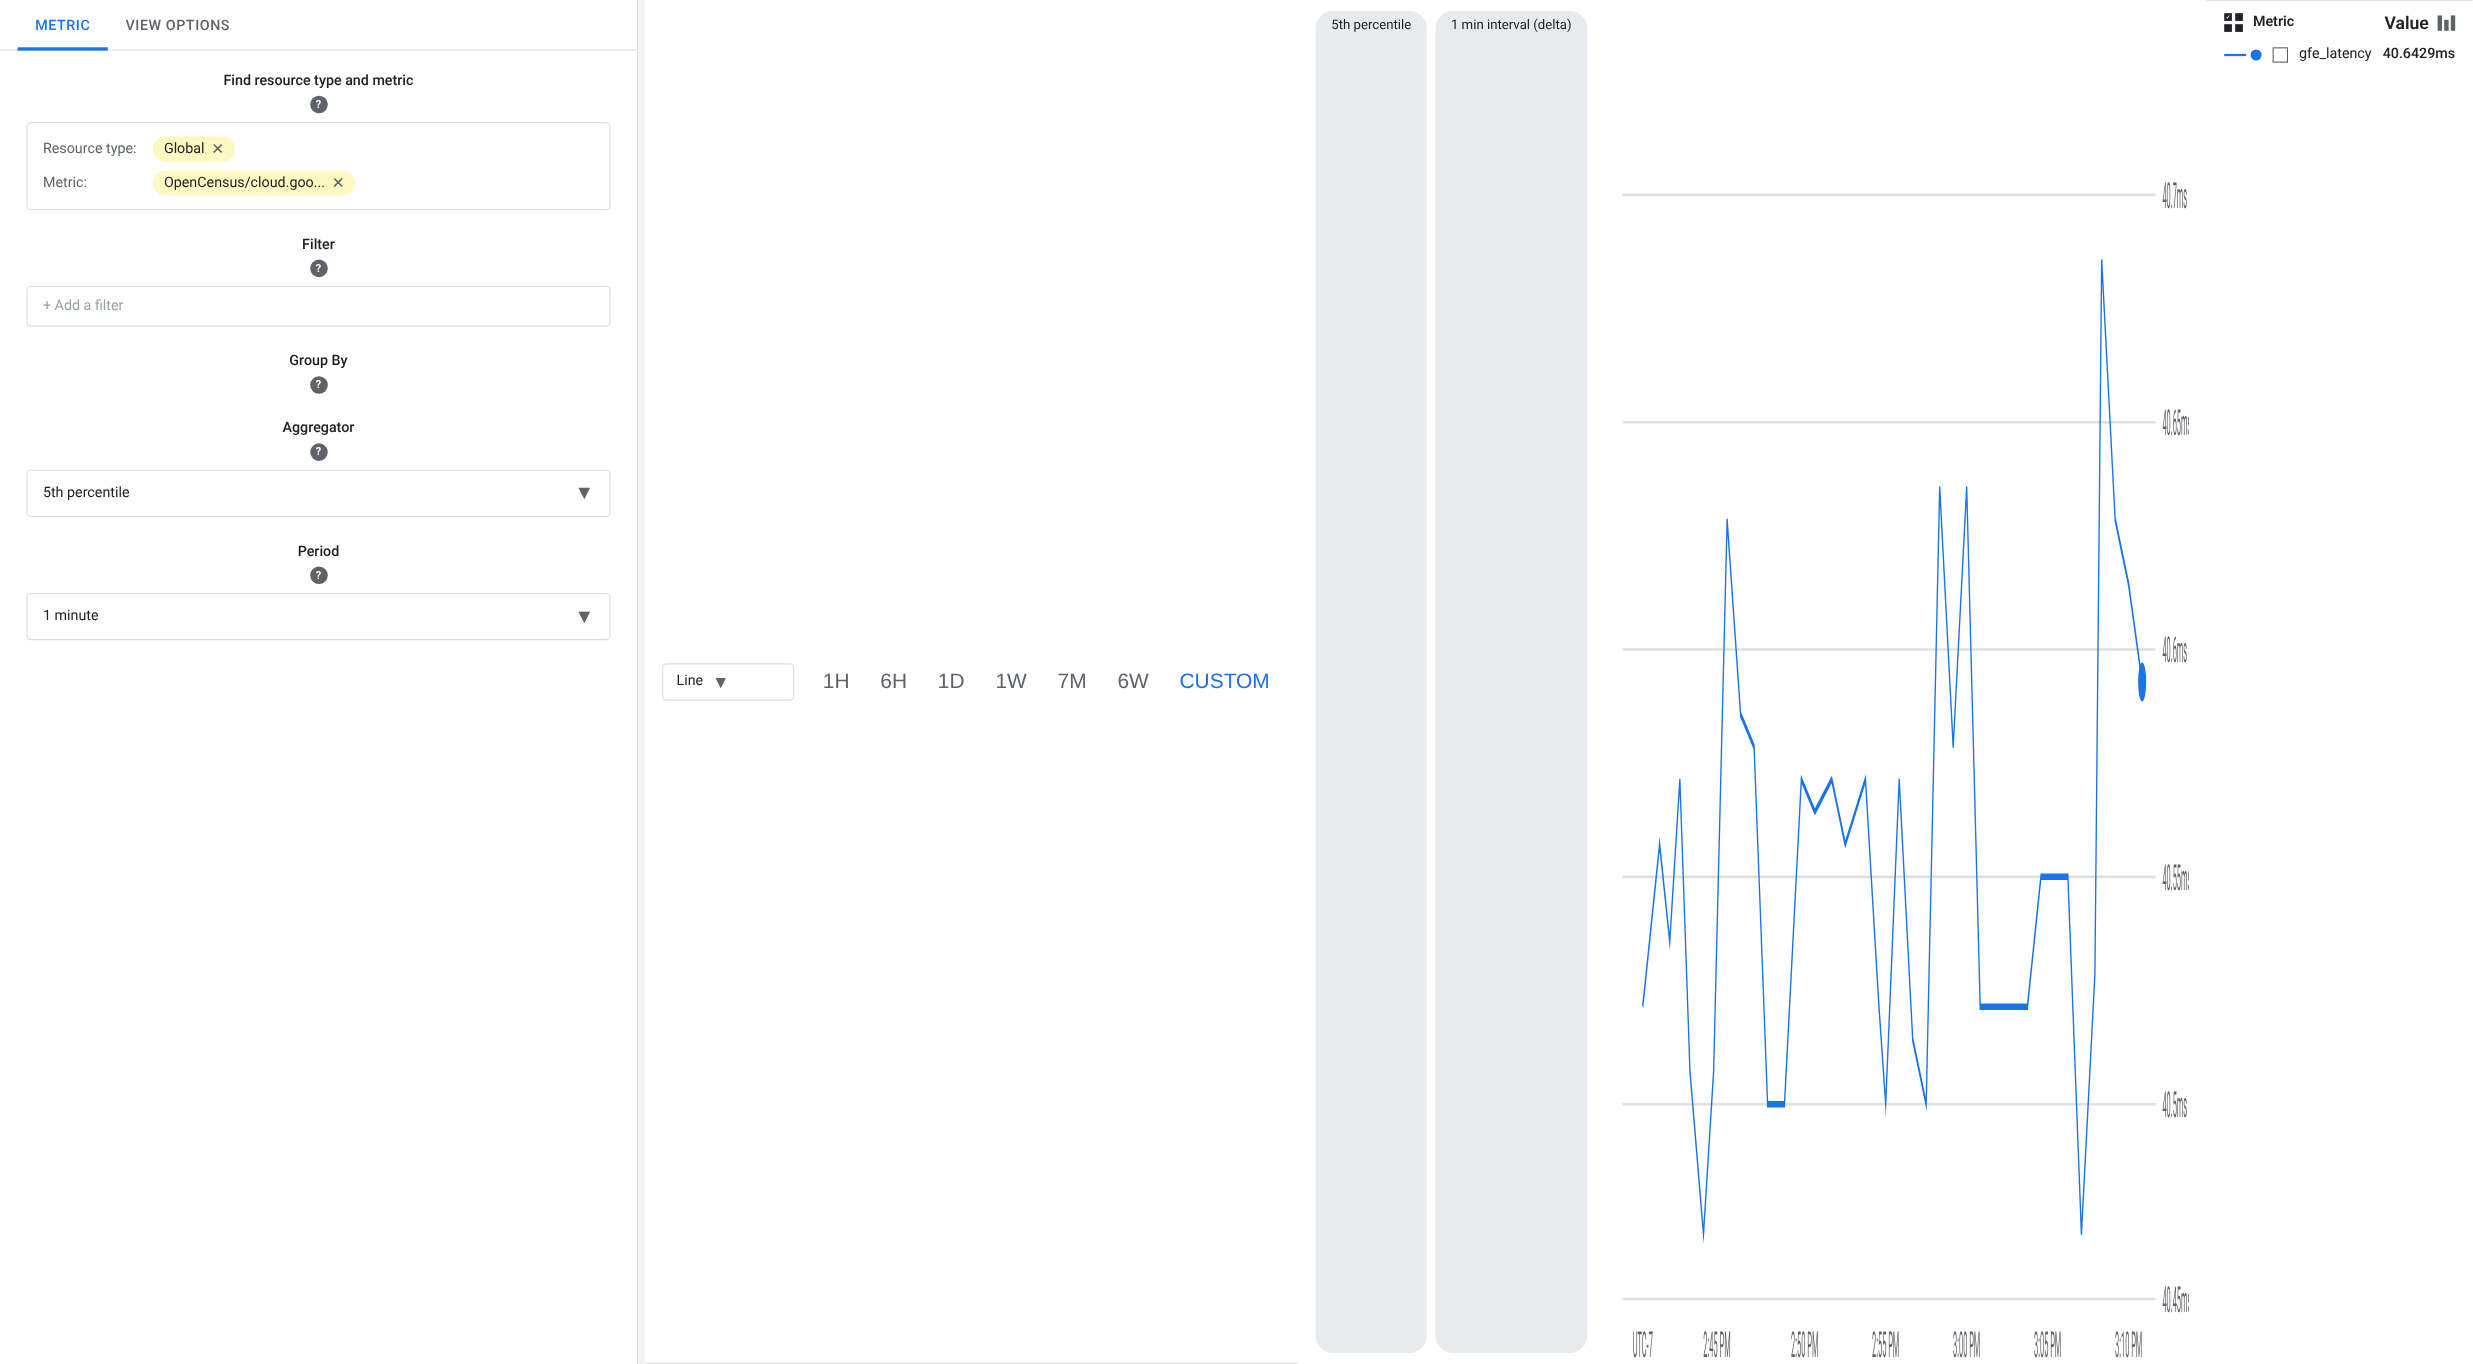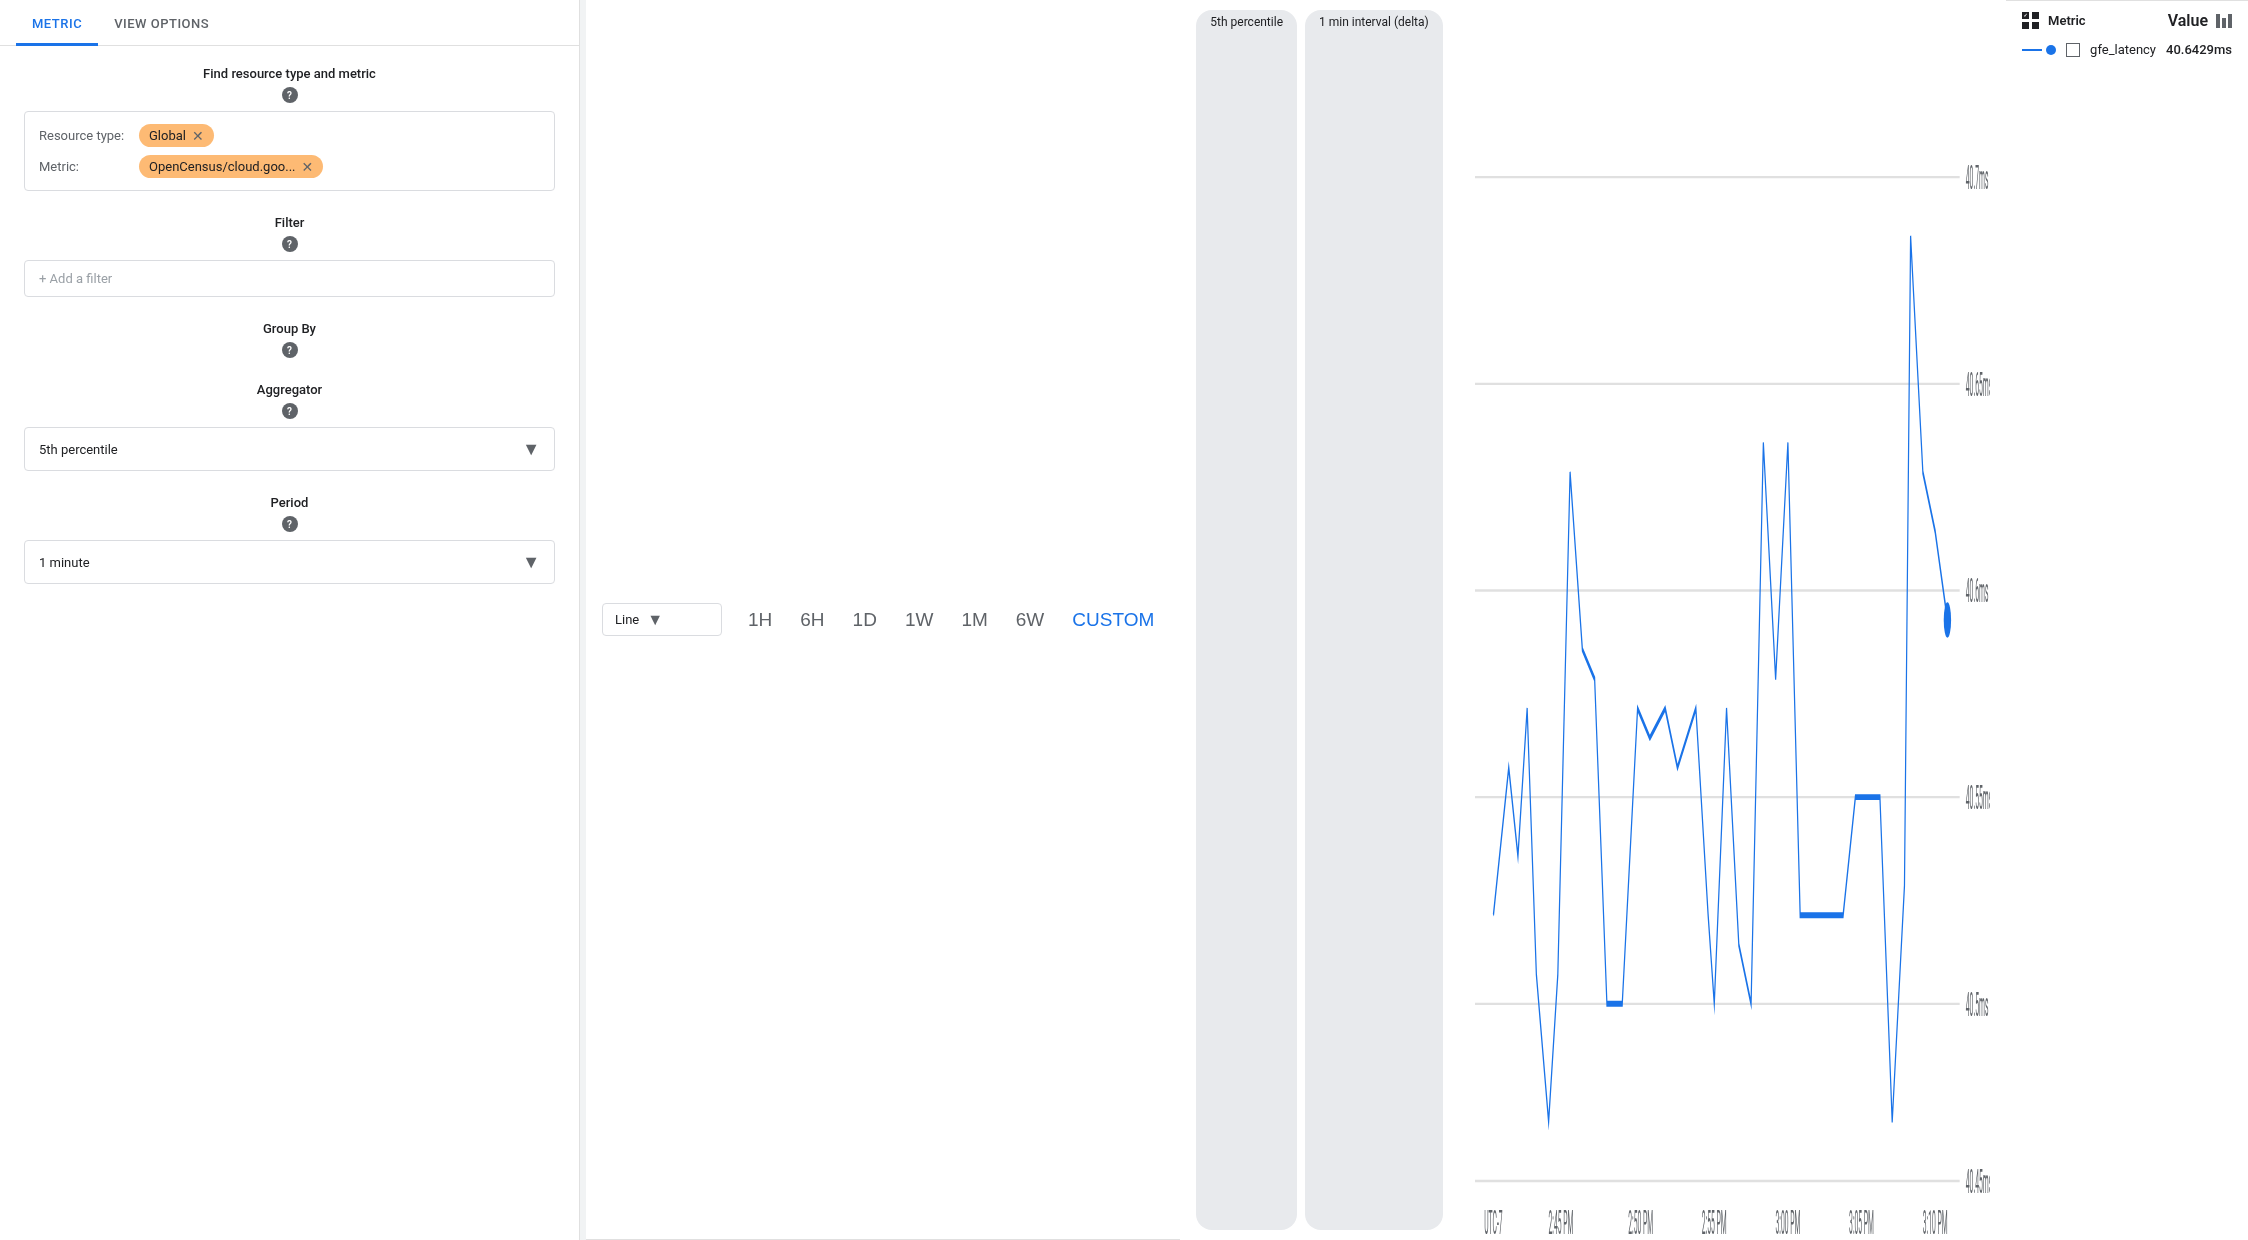--- a/index.html
+++ b/index.html
@@ -114,21 +114,21 @@
     .rm-row:last-child { margin-bottom: 0; }
     .rm-key {
       color: #5f6368;
       font-size: 13px;
       min-width: 90px;
     }
     .chip {
       display: inline-flex;
       align-items: center;
       gap: 6px;
-      background: #fdba74;
+      background: #fef9c3;
       border-radius: 16px;
       padding: 4px 10px;
       font-size: 13px;
       color: #202124;
     }
     .chip-close {
       cursor: pointer;
       color: #5f6368;
       font-size: 14px;
       line-height: 1;
@@ -348,21 +348,21 @@
   <div class="chart-toolbar">
     <div class="chart-type-select">
       <span>Line</span>
       <span style="font-size:16px;color:#5f6368;">▼</span>
     </div>
     <div class="time-spacer"></div>
     <button class="time-btn">1H</button>
     <button class="time-btn">6H</button>
     <button class="time-btn">1D</button>
     <button class="time-btn">1W</button>
-    <button class="time-btn">1M</button>
+    <button class="time-btn">7M</button>
     <button class="time-btn">6W</button>
     <button class="time-btn active">CUSTOM</button>
   </div>
 
   <div class="chart-chips">
     <span class="chart-chip">5th percentile</span>
     <span class="chart-chip">1 min interval (delta)</span>
   </div>
 
   <div class="chart-area" style="flex:1;position:relative;padding:0 16px 0 16px;">

